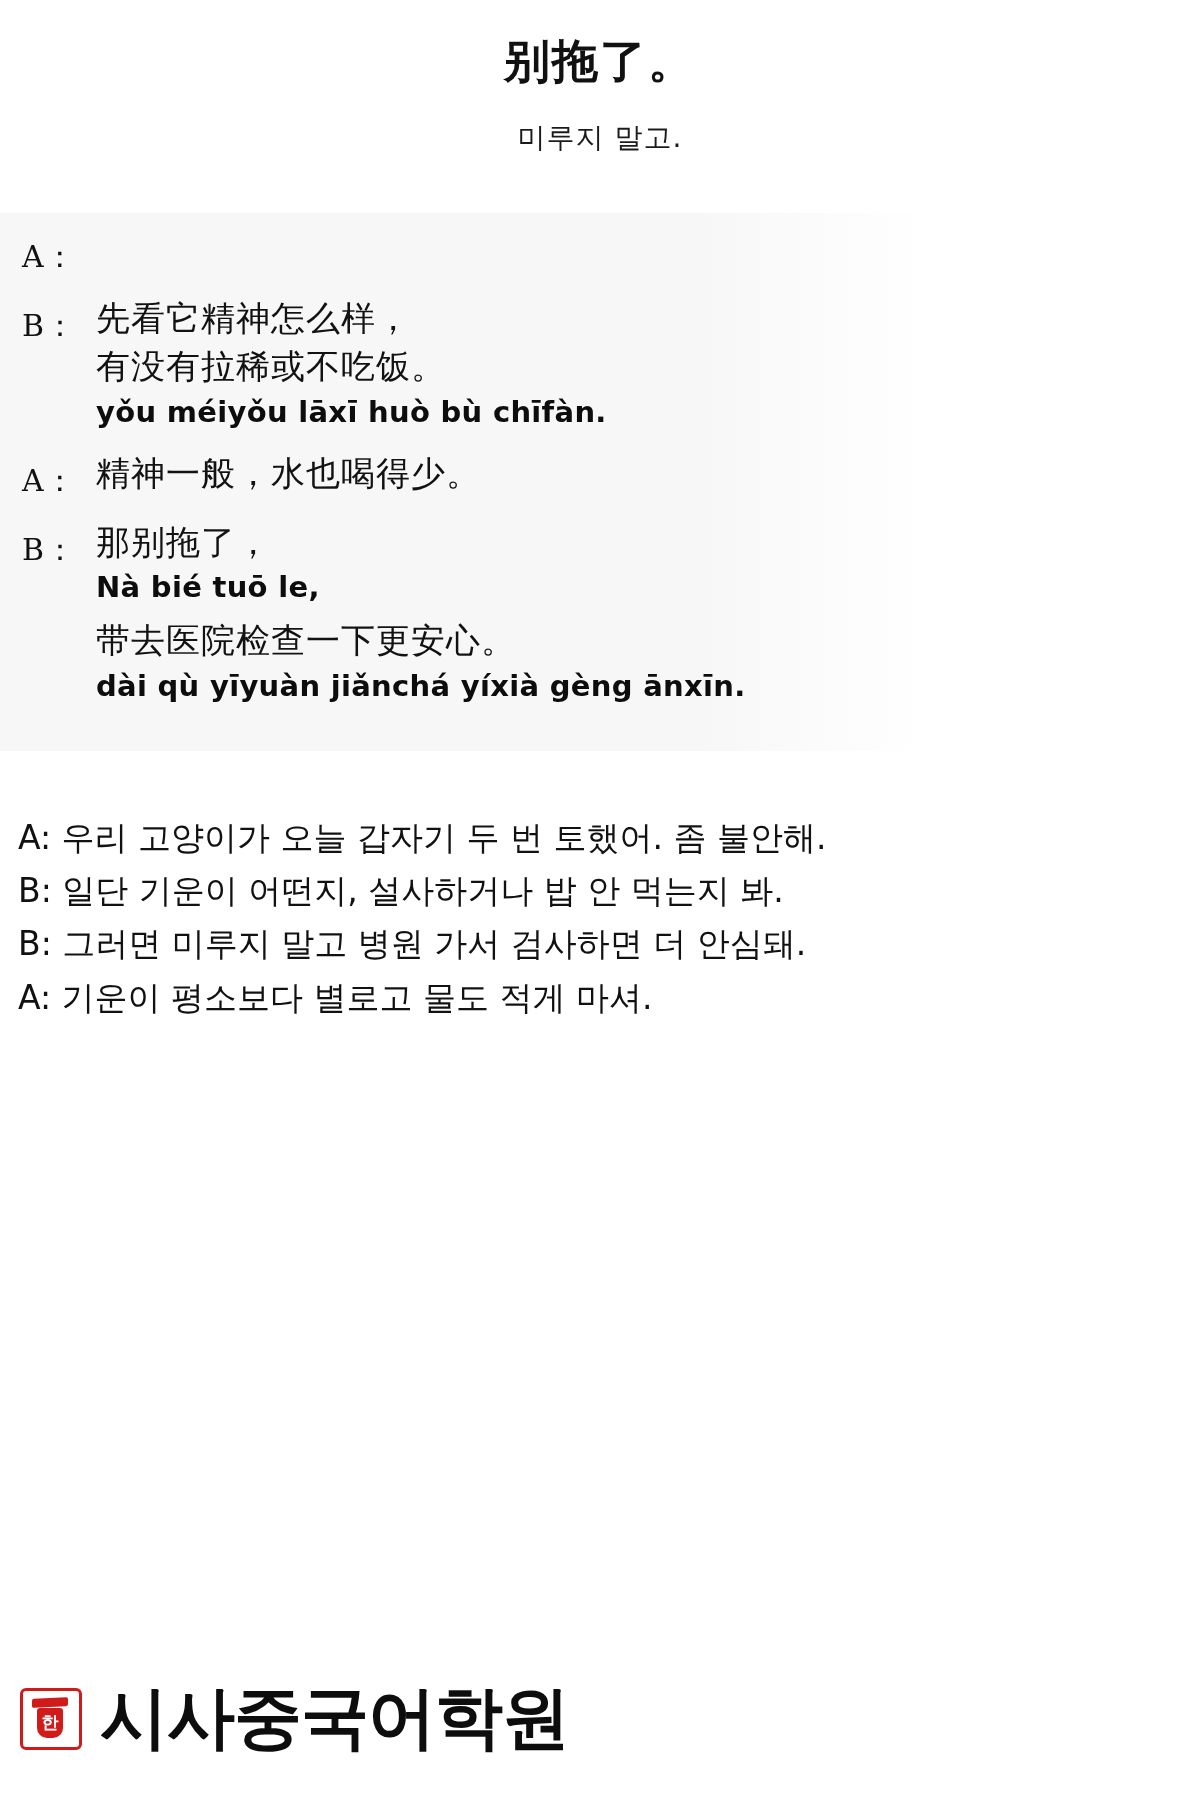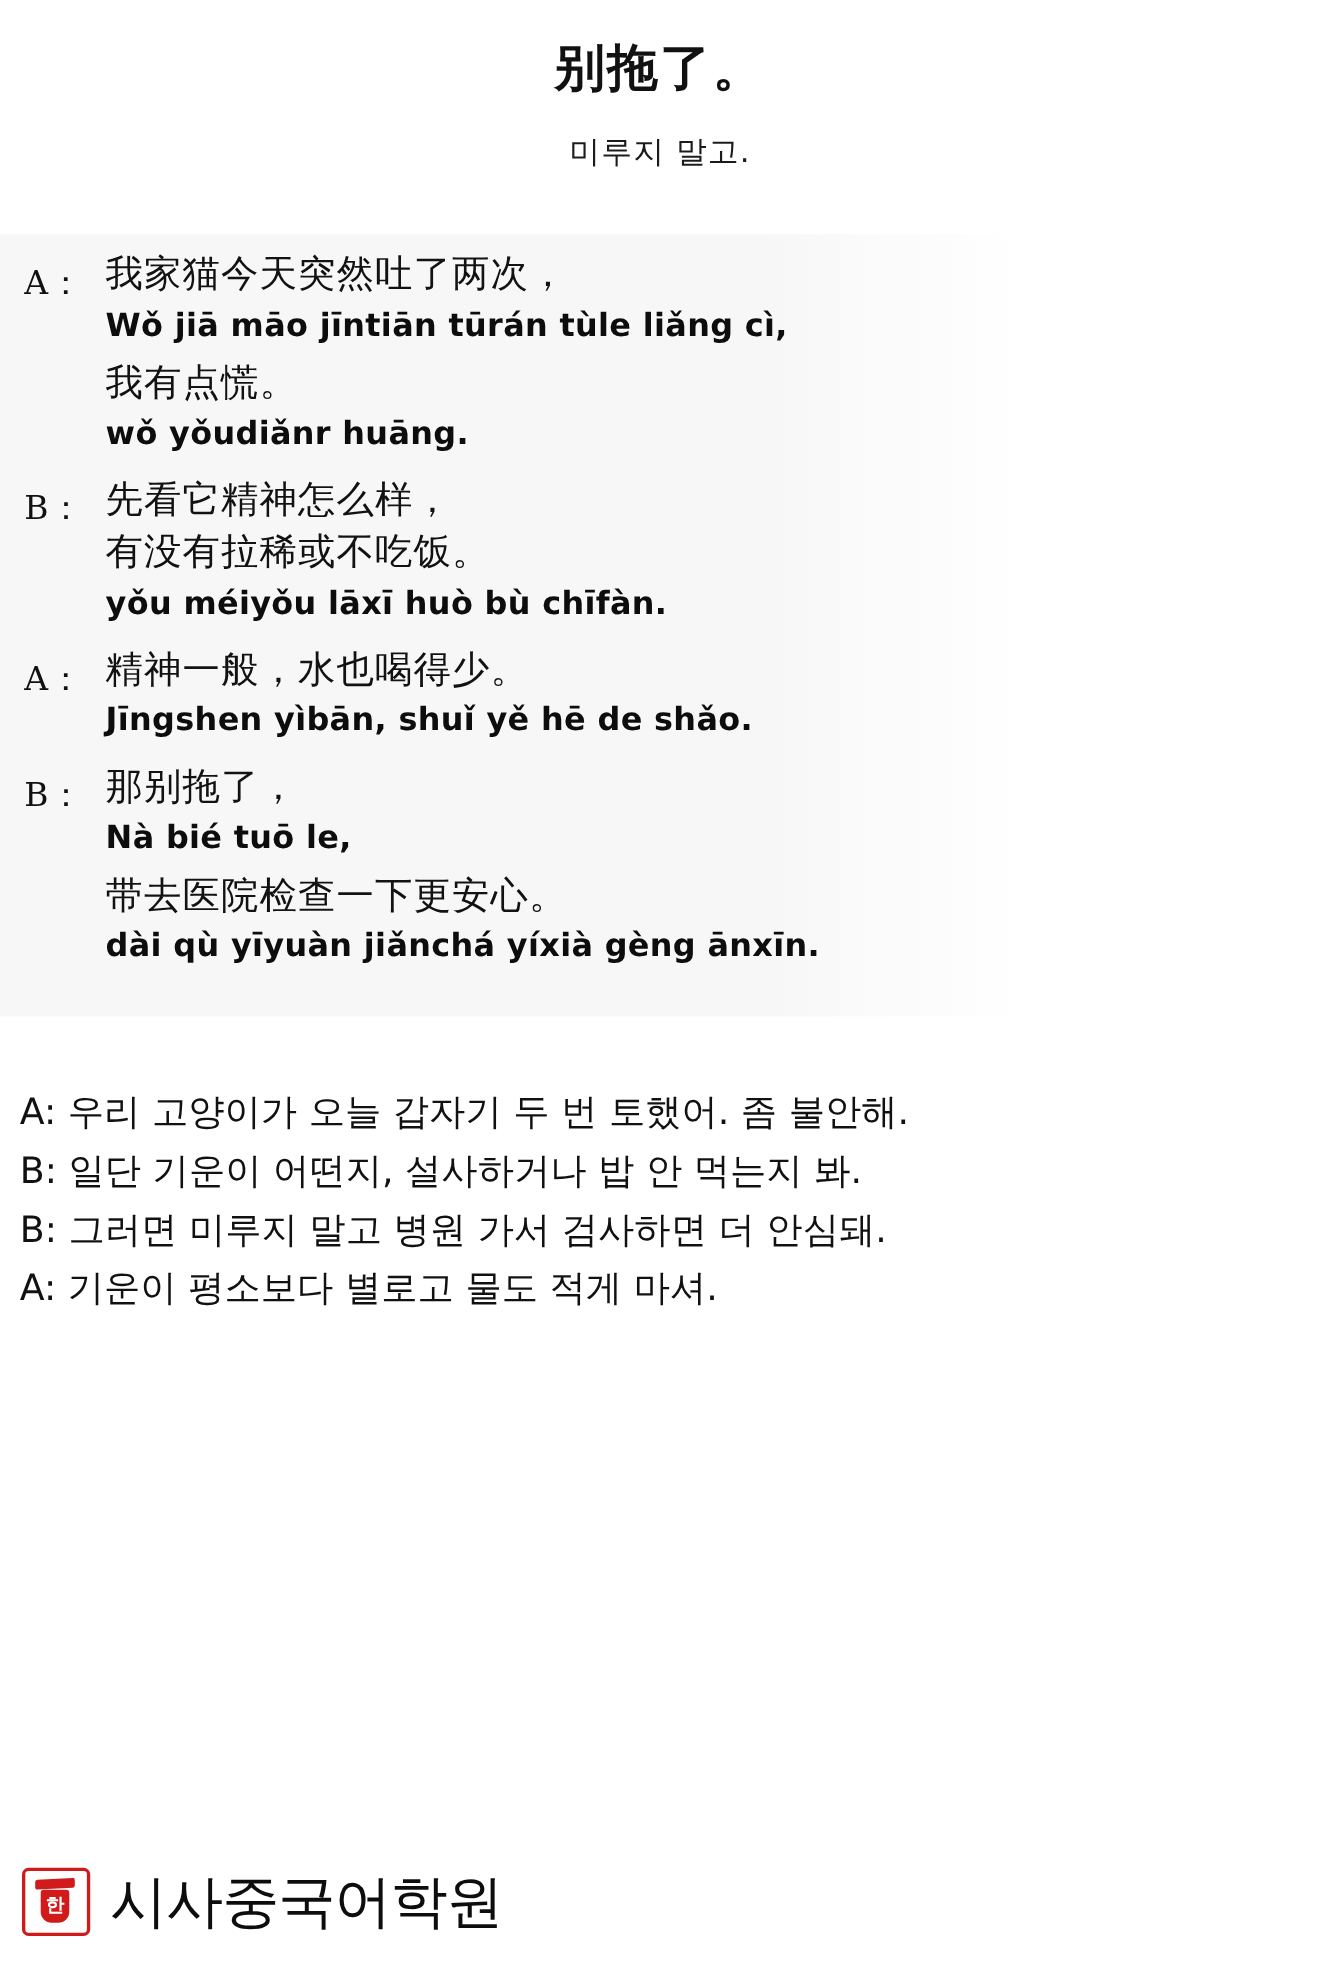--- a/index.html
+++ b/index.html
@@ -148,63 +148,56 @@
     height: 24px;
     color: #ffffff;
     font-family: "DejaVu Sans", sans-serif;
     font-size: 17px;
     font-weight: bold;
     line-height: 24px;
     text-align: center;
   }
   .logo-text {
     font-family: "DejaVu Sans", sans-serif;
-    font-size: 52px;
-    font-weight: normal;
+    font-size: 68px;
+    font-weight: bold;
     color: #0d0d0d;
     margin-left: 18px;
     letter-spacing: -1px;
   }
 </style>
 </head>
 <body>
 
 <div class="page">
 
   <div class="header">
     <div class="title-cn">别拖了。</div>
     <div class="title-ko">미루지  말고.</div>
   </div>
 
   <div class="dialogue">
 
     <div class="turn">
       <div class="speaker">A：</div>
-      <div class="lines">
-        <div class="hanzi">我家猫今天突然吐了两次，</div>
-        <div class="pinyin">Wǒ jiā māo jīntiān tūrán tùle liǎng cì,</div>
-        <div class="hanzi">我有点慌。</div>
-        <div class="pinyin">wǒ yǒudiǎnr huāng.</div>
-      </div>
     </div>
 
     <div class="turn">
       <div class="speaker">B：</div>
       <div class="lines">
         <div class="hanzi">先看它精神怎么样，</div>
         <div class="hanzi">有没有拉稀或不吃饭。</div>
         <div class="pinyin">yǒu méiyǒu lāxī huò bù chīfàn.</div>
       </div>
     </div>
 
     <div class="turn">
       <div class="speaker">A：</div>
       <div class="lines">
         <div class="hanzi">精神一般，水也喝得少。</div>
-        <div class="pinyin">Jīngshen yìbān, shuǐ yě hē de shǎo.</div>
       </div>
     </div>
 
     <div class="turn">
       <div class="speaker">B：</div>
       <div class="lines">
         <div class="hanzi">那别拖了，</div>
         <div class="pinyin">Nà bié tuō le,</div>
         <div class="hanzi">带去医院检查一下更安心。</div>
         <div class="pinyin">dài qù yīyuàn jiǎnchá yíxià gèng ānxīn.</div>

